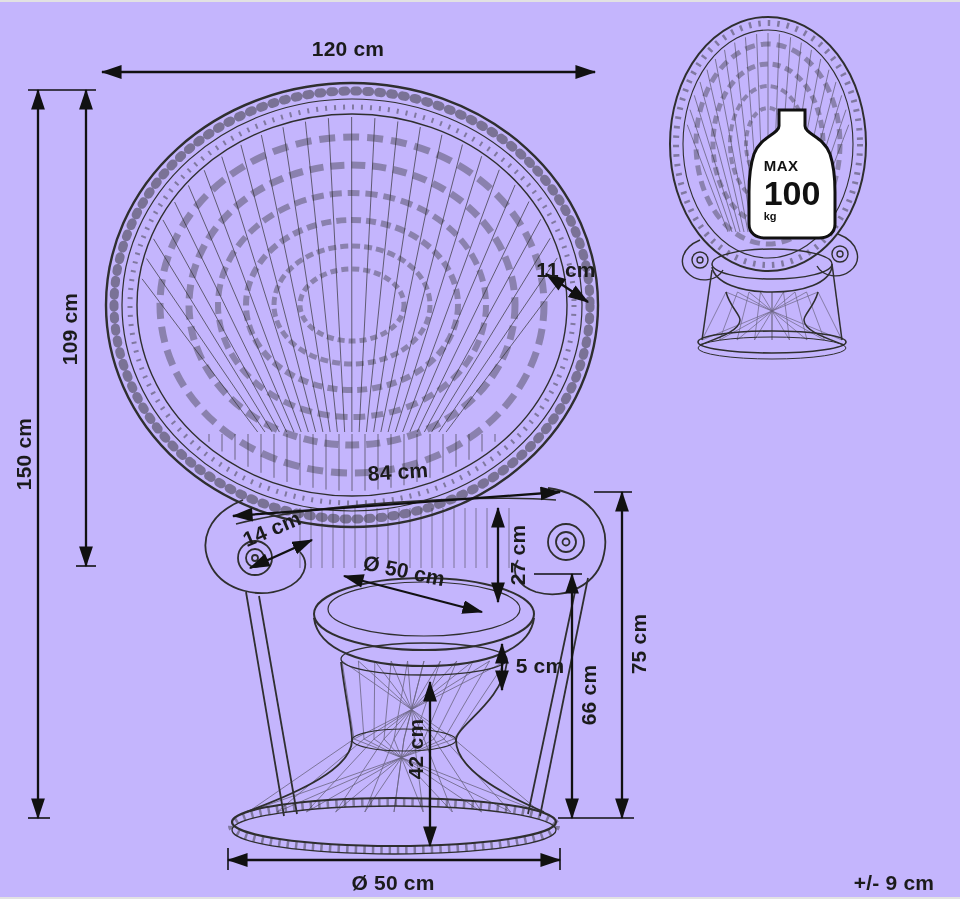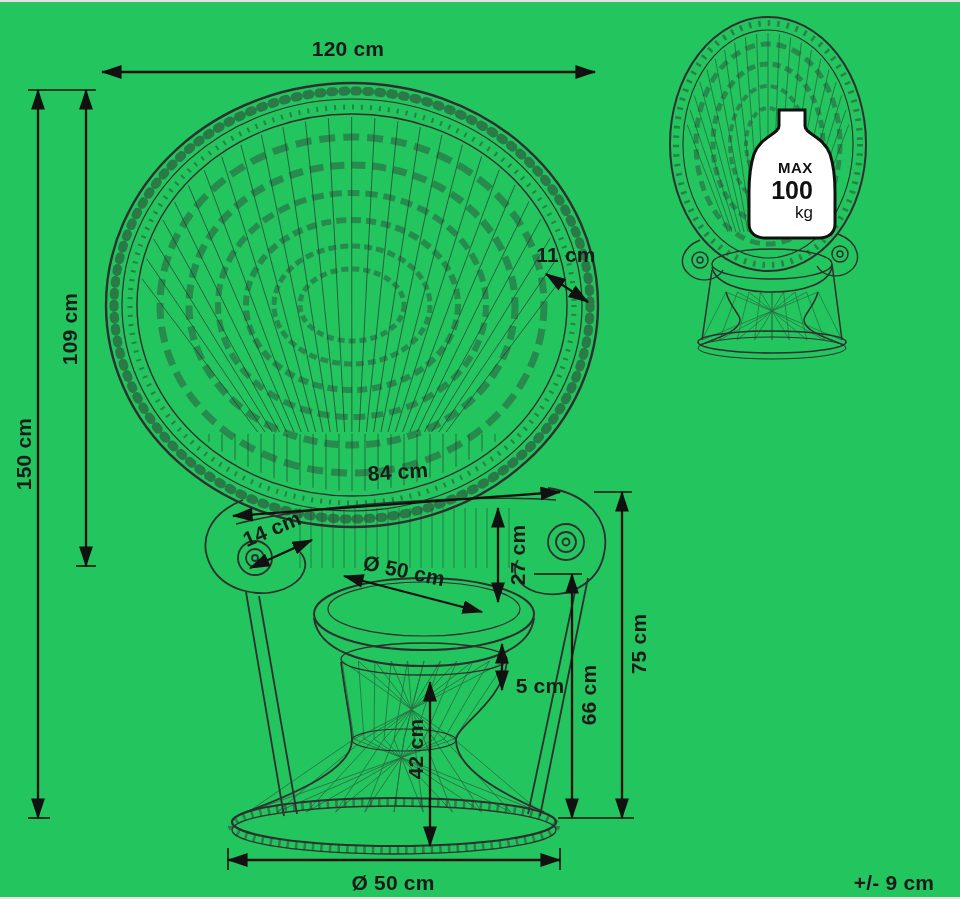--- a/index.html
+++ b/index.html
@@ -1,26 +1,26 @@
 <!DOCTYPE html>
 <html><head>
 <meta charset="utf-8">
 <style>
   html,body{margin:0;padding:0;background:#fff;}
-  .stage{position:relative;width:960px;height:899px;background:#22c55e;overflow:hidden;
+  .stage{position:relative;width:960px;height:899px;background:#c4b5fd;overflow:hidden;
          font-family:"Liberation Sans",sans-serif;border-top:2px solid #e2e2e2;border-bottom:2px solid #e2e2e2;box-sizing:border-box;}
   svg{position:absolute;left:0;top:0;}
   .lbl{position:absolute;transform:translate(-50%,-50%);font-weight:700;font-size:21px;
        color:#1b1b1b;white-space:nowrap;letter-spacing:.2px;}
   .rot{transform:translate(-50%,-50%) rotate(-90deg);}
   .wt{position:absolute;left:792px;top:188px;transform:translate(-50%,-50%);
-      text-align:right;color:#111;line-height:1;}
+      text-align:left;color:#111;line-height:1;}
   .wt .l1{font-size:15px;font-weight:800;letter-spacing:.5px;}
-  .wt .l2{font-size:25px;font-weight:800;margin-top:3px;}
-  .wt .l3{font-size:17px;font-weight:400;margin-top:1px;}
+  .wt .l2{font-size:34px;font-weight:800;margin-top:3px;}
+  .wt .l3{font-size:11px;font-weight:700;margin-top:1px;}
 </style>
 </head>
 <body>
 
 <div class="stage">
 
 <svg width="960" height="899" viewBox="0 0 960 899">
   <defs>
     <marker id="as" markerWidth="10" markerHeight="8" refX="0.5" refY="3" orient="auto" markerUnits="strokeWidth">
       <path d="M9,0 L0,3 L9,6 Z" fill="#111"></path>
@@ -309,26 +309,26 @@
             <line x1="818" y1="290" x2="842" y2="338" stroke-width="0.7"></line>
           </g>
     </g>
     <path d="M 779 108 L 805 108 L 805 124 C 805 132 824 135 830 152 C 834 164 835 176 835 190 L 835 222 C 835 231 828 236 819 236 L 765 236 C 756 236 749 231 749 222 L 749 190 C 749 176 750 164 754 152 C 760 135 779 132 779 124 Z" fill="#ffffff" stroke="#111" stroke-width="3"></path>
   </g>
 </svg>
 
 <div class="lbl" style="left:348px;top:47px">120 cm</div>
 <div class="lbl rot" style="left:24px;top:452px">150 cm</div>
 <div class="lbl rot" style="left:70px;top:327px">109 cm</div>
-<div class="lbl" style="left:566px;top:253px">11 cm</div>
+<div class="lbl" style="left:566px;top:268px">11 cm</div>
 <div class="lbl" style="left:398px;top:470px;transform:translate(-50%,-50%) rotate(-4deg)">84 cm</div>
 <div class="lbl" style="left:272px;top:527px;transform:translate(-50%,-50%) rotate(-23deg)">14 cm</div>
 <div class="lbl rot" style="left:518px;top:553px">27 cm</div>
 <div class="lbl" style="left:404px;top:569px;transform:translate(-50%,-50%) rotate(12deg)">Ø 50 cm</div>
-<div class="lbl" style="left:540px;top:684px">5 cm</div>
+<div class="lbl" style="left:540px;top:664px">5 cm</div>
 <div class="lbl rot" style="left:416px;top:747px">42 cm</div>
 <div class="lbl rot" style="left:589px;top:693px">66 cm</div>
 <div class="lbl rot" style="left:639px;top:642px">75 cm</div>
 <div class="lbl" style="left:393px;top:881px">Ø 50 cm</div>
 <div class="lbl" style="left:894px;top:881px">+/- 9 cm</div>
 
 <div class="wt">
   <div class="l1">MAX</div>
   <div class="l2">100</div>
   <div class="l3">kg</div>

